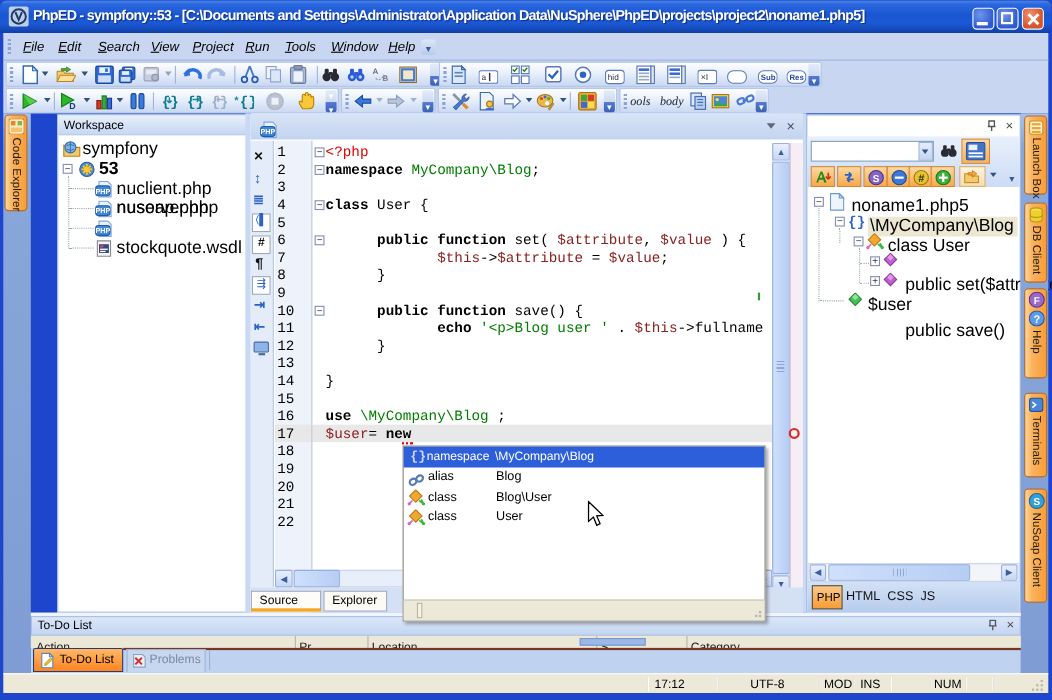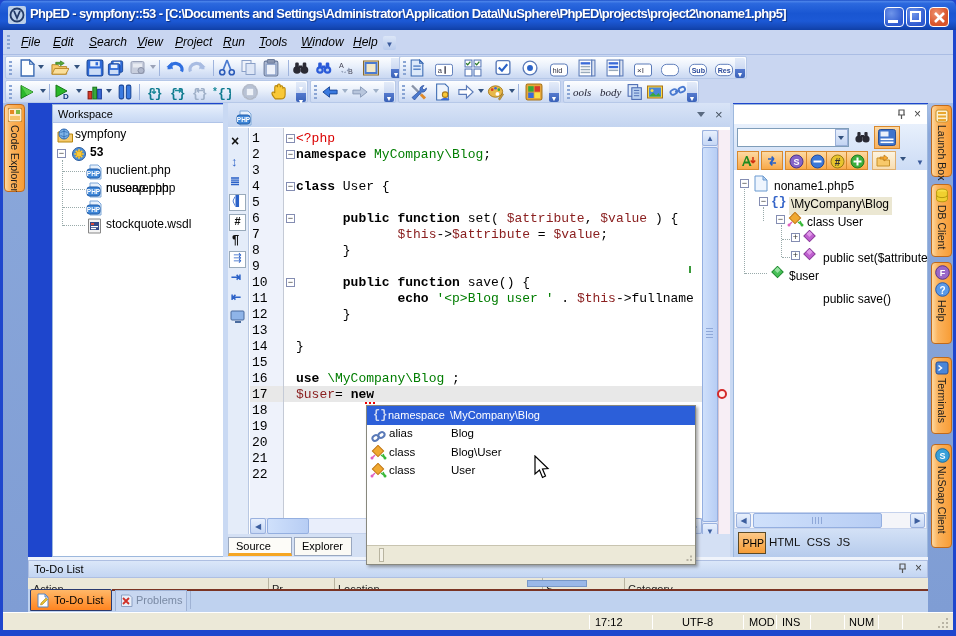--- a/index.html
+++ b/index.html
@@ -43,21 +43,21 @@
   .vtab { position:absolute; border:1px solid #c06a1c; border-radius:4px 4px 4px 4px;
     background:linear-gradient(90deg,#fdd9a2 0%,#fbb45f 30%,#f89d36 100%); }
   .vtab .vtxt { position:absolute; writing-mode:vertical-rl; color:#1c1c1c; font-size:10.5px;
     left:4px; white-space:nowrap; }
   
   .panel { background:#fff; border:1px solid #9db8dd; }
   .ptitle { position:absolute; left:0; top:0; right:0; height:18px;
     background:linear-gradient(180deg,#e8f0fc 0%,#d3e1f7 60%,#c8d8f3 100%);
     border-bottom:1px solid #b0c4e8; color:#000; font-size:11px; padding:3px 0 0 5px; }
   .pin { position:absolute; font-size:11px; color:#444; top:2px; }
-  .treerow { position:absolute; white-space:nowrap; font-size:12px; color:#000; height:18px; }
+  .treerow { position:absolute; white-space:nowrap; font-size:16px; color:#000; height:18px; }
   .exp { position:absolute; width:9px; height:9px; border:1px solid #848db2; background:#fff;
     font-size:9px; line-height:7px; text-align:center; color:#333; }
   
   #edtabbar { background:linear-gradient(180deg,#d9e4f7,#c3d4f0); border-bottom:1px solid #fff; }
   #edtab { position:absolute; left:4px; top:3px; width:122px; height:22px; background:#fff;
     border:1px solid #8aa3cc; border-bottom:none; border-top:2px solid #f5a623; border-radius:3px 3px 0 0;
     font-weight:bold; font-size:12px; padding:3px 0 0 26px; }
   pre.code { font-family:"Liberation Mono", monospace; font-size:13px; line-height:16px;
     position:absolute; white-space:pre; z-index:1; }
   #editor { overflow:hidden; }

